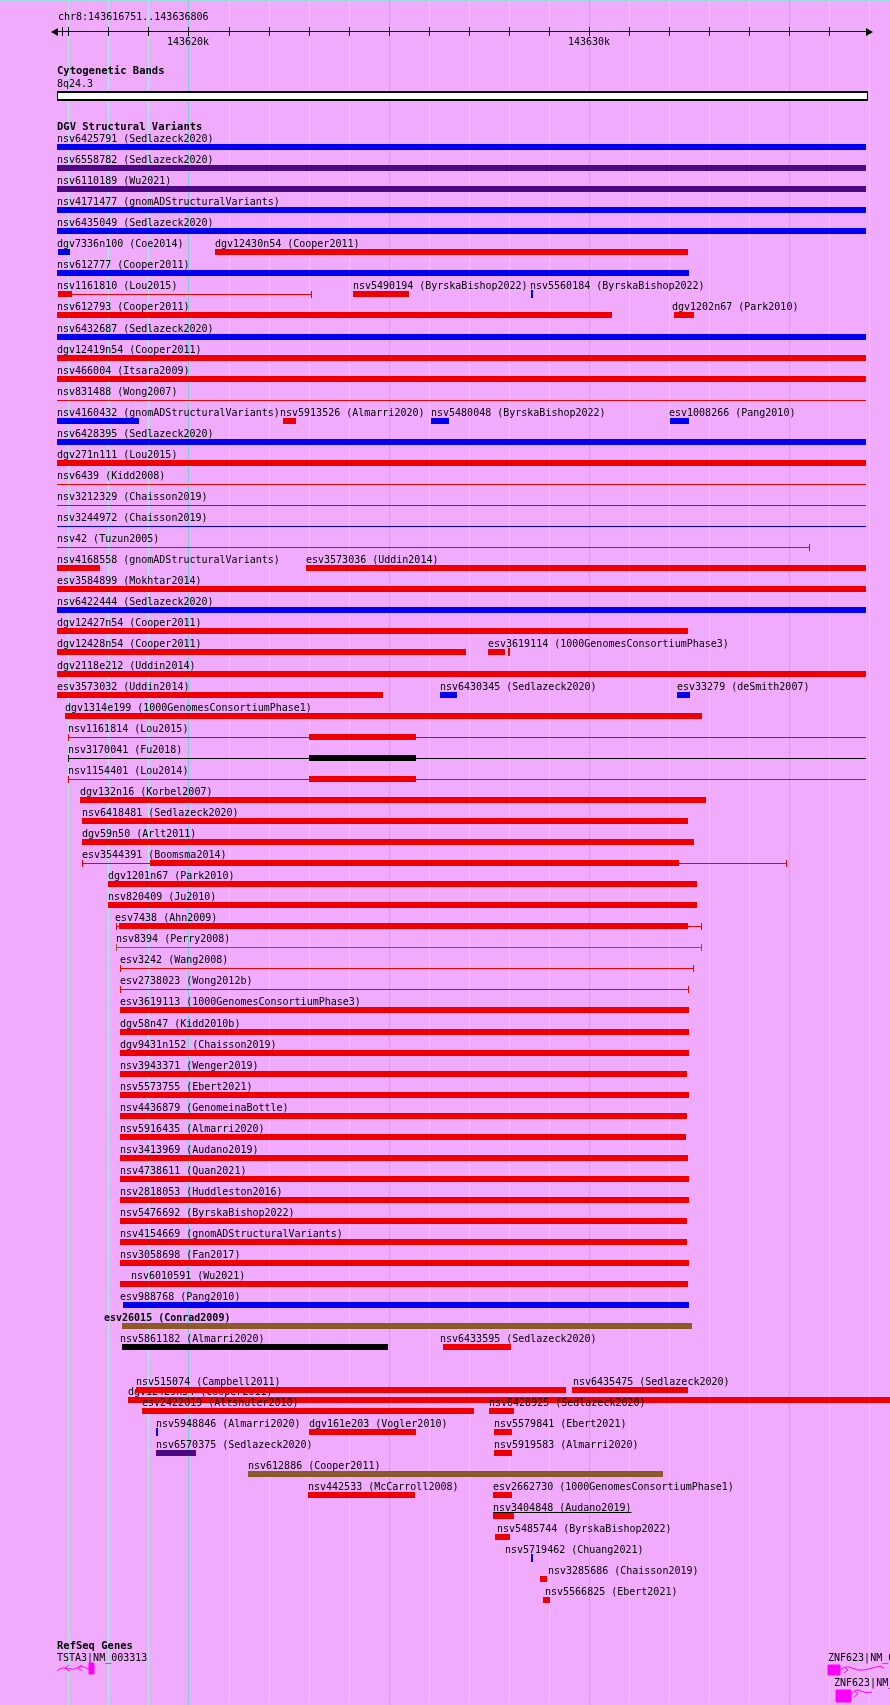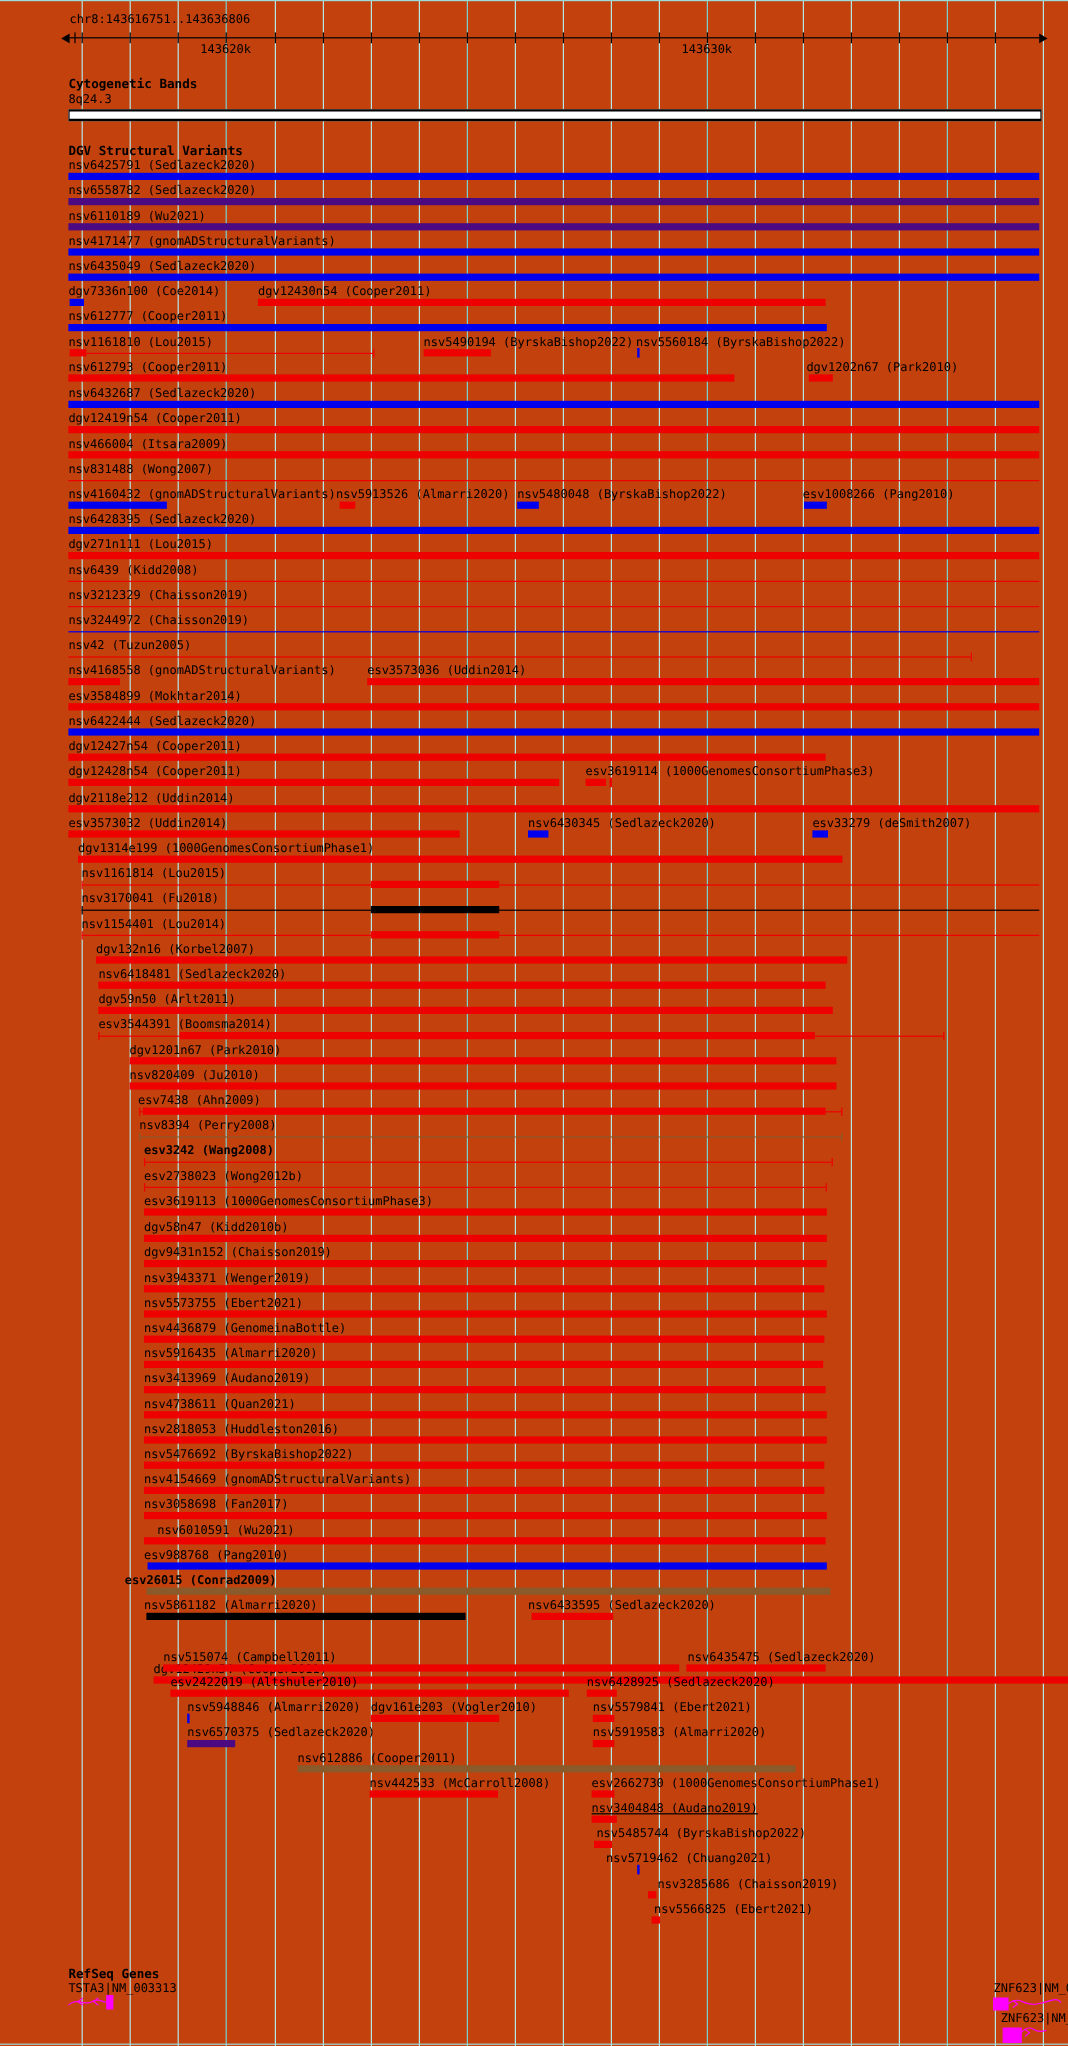--- a/index.html
+++ b/index.html
@@ -1,16 +1,16 @@
 <!DOCTYPE html>
 <html><head>
 <meta charset="utf-8">
 <style>
   html,body{margin:0;padding:0;background:#fff;}
-  .page{position:relative;width:890px;height:1705px;background:#c2410c;overflow:hidden;
+  .page{position:relative;width:890px;height:1705px;background:#f0abfc;overflow:hidden;
         font-family:"DejaVu Sans Mono",monospace;font-size:10px;color:#000;}
   .edge{position:absolute;left:0;width:890px;height:1px;}
   .grid{position:absolute;top:0;width:1px;height:1705px;}
   .hdr{position:absolute;font-weight:bold;font-size:10.5px;white-space:pre;}
   .txt{position:absolute;white-space:pre;}
   .ctr{transform:translateX(-50%);}
   .rline{position:absolute;height:1px;background:#000;}
   .rtick{position:absolute;width:1px;background:#000;}
   .arrow{position:absolute;width:0;height:0;border-top:4px solid transparent;border-bottom:4px solid transparent;}
   .band{position:absolute;box-sizing:border-box;background:#fff;
@@ -278,21 +278,21 @@
         <div class="vend" style="left: 116px; background: rgb(238, 0, 0);"></div>
         <div class="vend" style="left: 701px; background: rgb(238, 0, 0);"></div>
         <div class="vbar" style="left: 119px; width: 569px; background: rgb(238, 0, 0);"></div>
       </div>
       <div class="vrow" style="top: 933.28px;">
         <div class="vlabel" style="left: 116px;">nsv8394 (Perry2008)</div>
         <div class="vline" style="left: 116px; width: 585px; background: rgb(139, 90, 43);"></div>
         <div class="vend" style="left: 116px; background: rgb(139, 90, 43);"></div>
         <div class="vend" style="left: 701px; background: rgb(139, 90, 43);"></div>
       </div>
-      <div class="vrow" style="top: 954.34px; font-weight: bold;">
+      <div class="vrow" style="top: 954.34px;">
         <div class="vlabel" style="left: 120px;">esv3242 (Wang2008)</div>
         <div class="vline" style="left: 120px; width: 573px; background: rgb(238, 0, 0);"></div>
         <div class="vend" style="left: 120px; background: rgb(238, 0, 0);"></div>
         <div class="vend" style="left: 693px; background: rgb(238, 0, 0);"></div>
       </div>
       <div class="vrow" style="top: 975.4px;">
         <div class="vlabel" style="left: 120px;">esv2738023 (Wong2012b)</div>
         <div class="vline" style="left: 120px; width: 568px; background: rgb(238, 0, 0);"></div>
         <div class="vend" style="left: 120px; background: rgb(238, 0, 0);"></div>
         <div class="vend" style="left: 688px; background: rgb(238, 0, 0);"></div>

